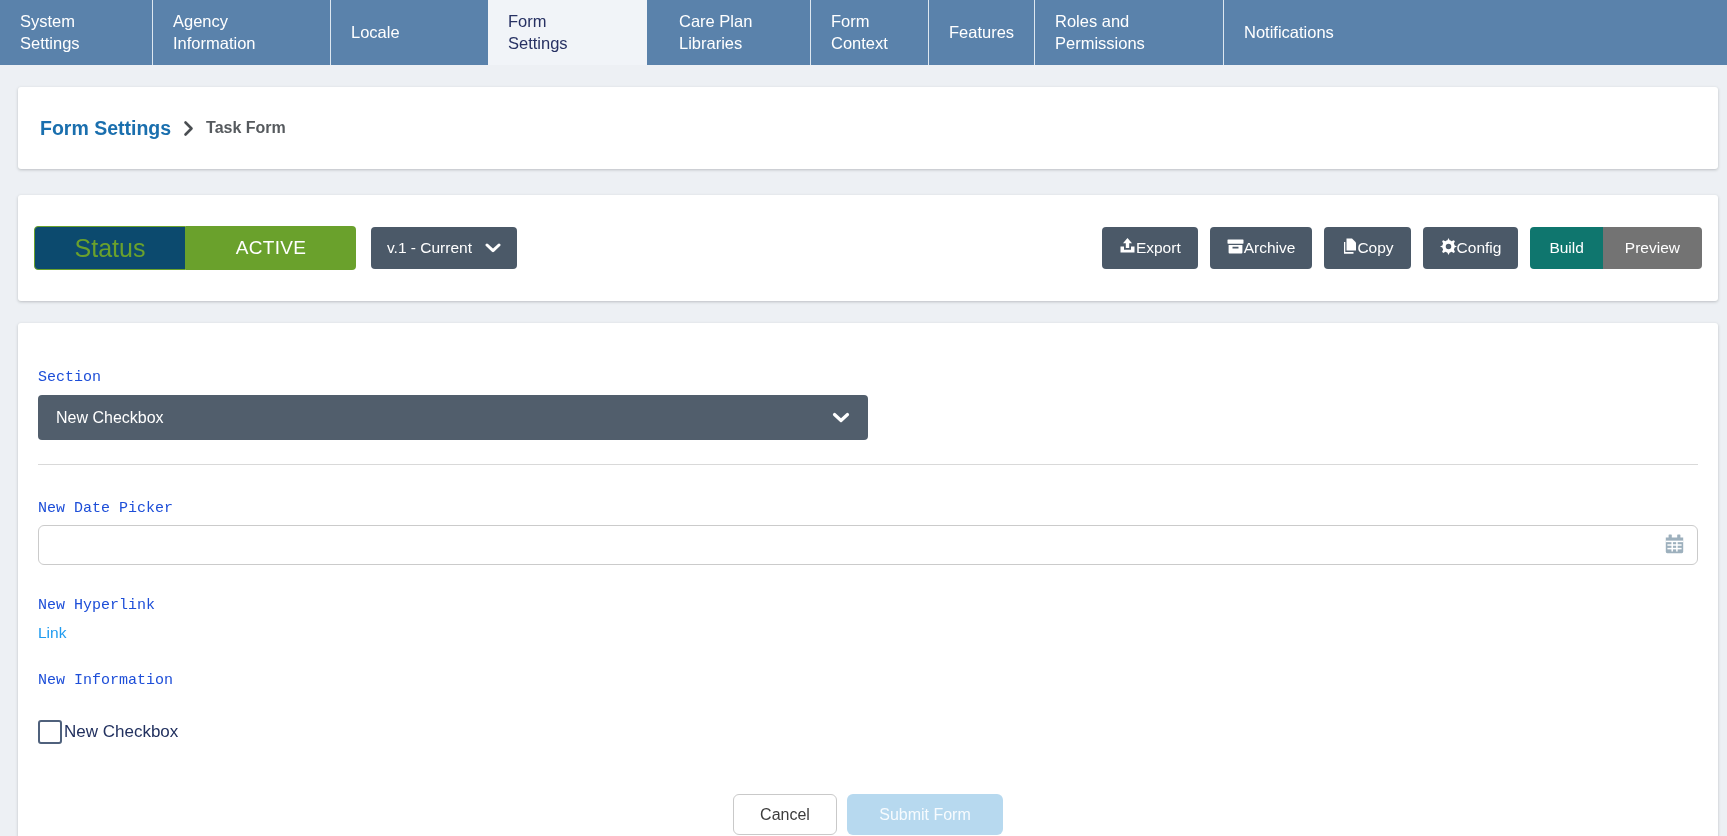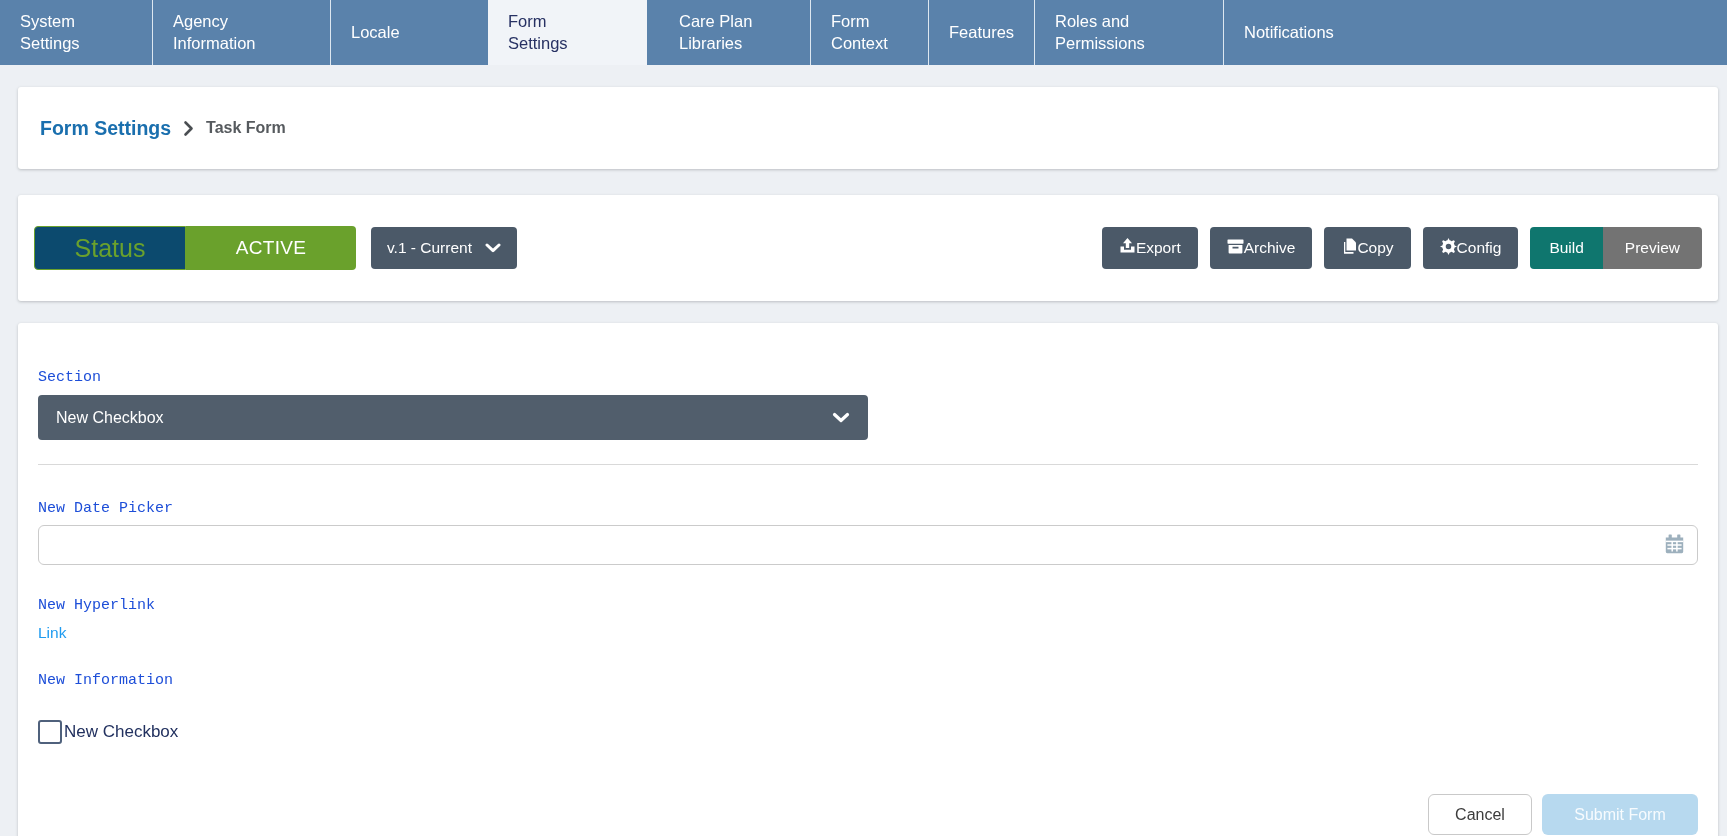--- a/index.html
+++ b/index.html
@@ -82,21 +82,21 @@
     font: 15px "Liberation Sans", sans-serif; background: transparent; border-radius: 6px; }
   .calendar-btn { width: 46px; display: flex; align-items: center; justify-content: center;
     background: none; border: none; cursor: pointer; height: 100%; }
   .mt-hyper { margin-top: 32px; }
   .link-row { margin-top: 10px; }
   .hyperlink { color: #1e9bf0; font-size: 15.5px; text-decoration: none; cursor: pointer; }
   .mt-info { margin-top: 30px; }
   .checkbox-row { margin-top: 31px; display: flex; align-items: center; gap: 2px; }
   .checkbox { width: 24px; height: 24px; border: 2px solid #4f617c; border-radius: 3px; background: #fff; cursor: pointer; }
   .checkbox-label { color: #22315f; font-size: 17px; font-weight: 500; cursor: default; }
-  .footer { margin-top: 50px; display: flex; justify-content: flex-end; gap: 10px; }
+  .footer { margin-top: 50px; display: flex; justify-content: center; gap: 10px; }
   .cancel-btn { width: 104px; height: 41px; background: #fff; border: 1px solid #c9c9c9; border-radius: 6px;
     color: #3c3c3c; font: 16px "Liberation Sans", sans-serif; cursor: pointer; }
   .submit-btn { width: 156px; height: 41px; background: #b7d9ef; border: none; border-radius: 6px;
     color: #f7fbfe; font: 16px "Liberation Sans", sans-serif; cursor: pointer; }
 </style>
 </head>
 <body>
 
 <nav class="nav">
   <div class="tab" style="width:152px">

